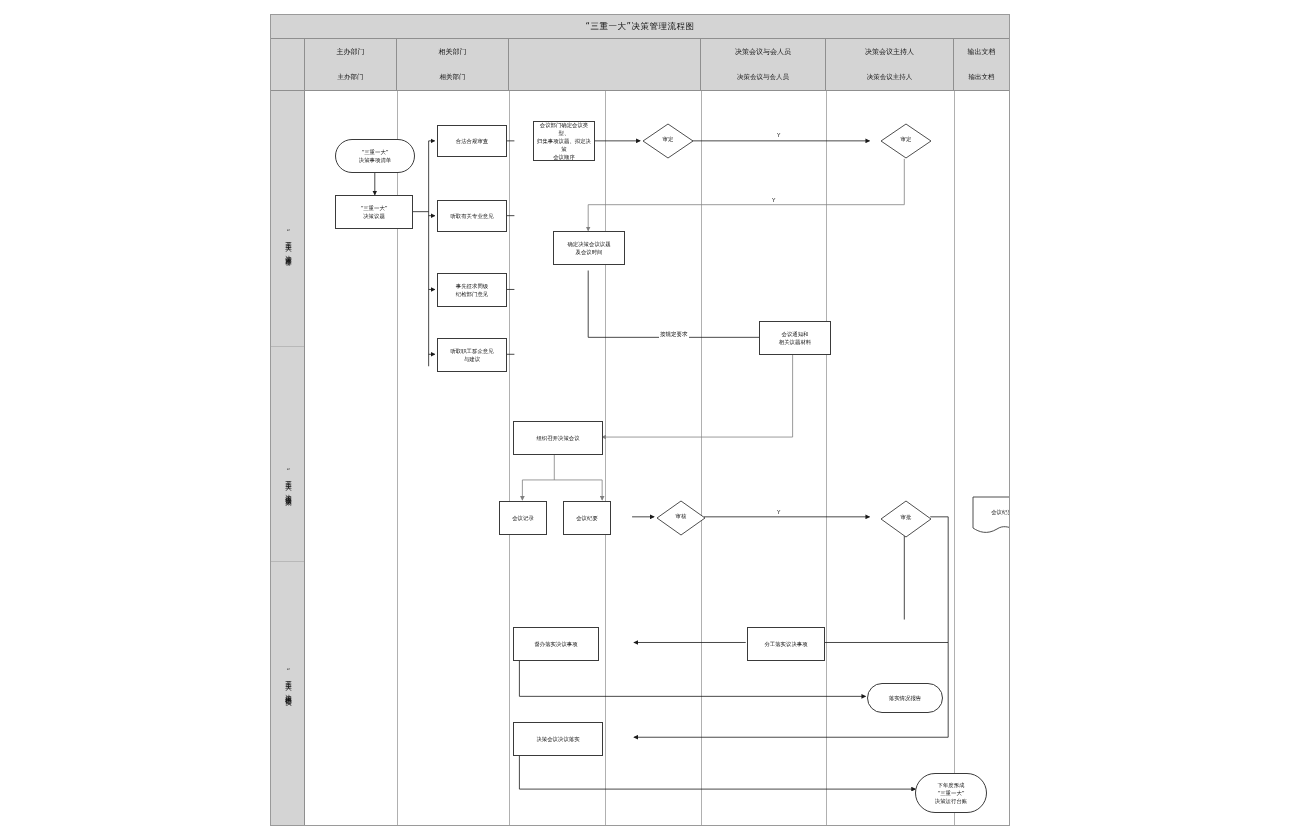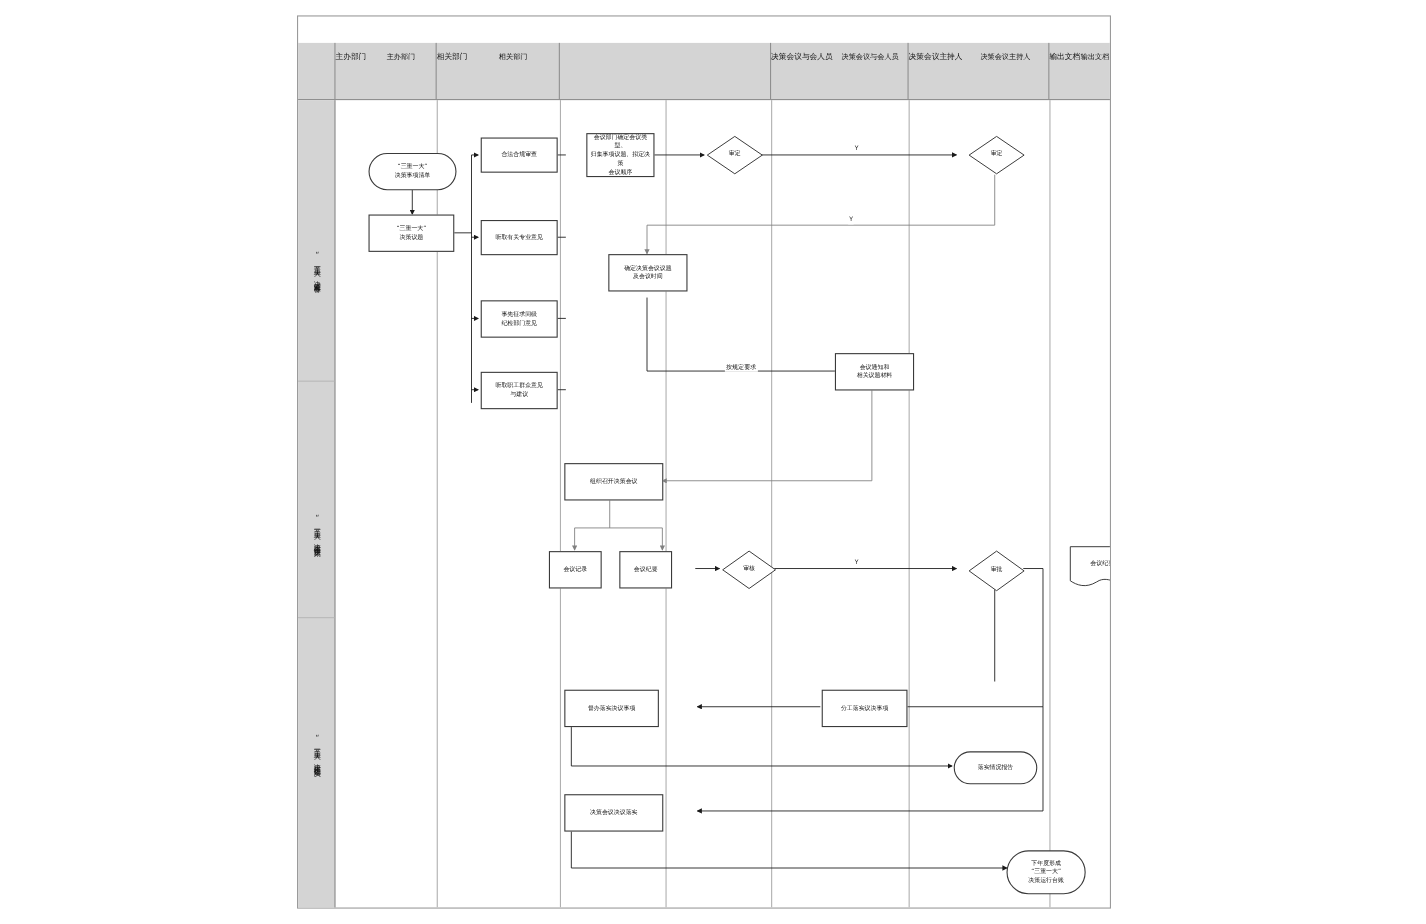--- a/index.html
+++ b/index.html
@@ -18,21 +18,21 @@
     font-size:8.5px;color:#111;letter-spacing:.5px;box-sizing:border-box;
   }
   .header-row{
     position:absolute;left:0;top:24px;width:100%;height:52px;
     background:#d4d4d4;border-bottom:1px solid #8f8f8f;box-sizing:border-box;
     display:flex;
   }
   .corner-cell{width:34px;border-right:1px solid #8f8f8f;box-sizing:border-box;}
   .hdr-group{
     border-right:1px solid #8f8f8f;box-sizing:border-box;
-    display:flex;
+    display:flex;flex-direction:column;
   }
   .hdr-group:last-child{border-right:none;}
   .hdr-top{
     height:26px;display:flex;align-items:center;justify-content:center;
     font-size:7px;color:#111;
   }
   .hdr-bottom{
     height:26px;display:flex;flex:1;
   }
   .hdr-sub{
@@ -72,20 +72,21 @@
   .doc-node{position:absolute;}
   .doc-text{
     position:absolute;width:100%;text-align:center;font-size:5.4px;color:#111;
   }
 </style>
 </head>
 <body>
 
 <div id="chart-root">
 
+  <div class="title-bar">“三重一大”决策管理流程图</div>
 
   <div class="header-row">
     <div class="corner-cell"></div>
 
     <div class="hdr-group" style="width:92px">
       <div class="hdr-top">主办部门</div>
       <div class="hdr-bottom">
         <div class="hdr-sub">主办部门</div>
       </div>
     </div>

